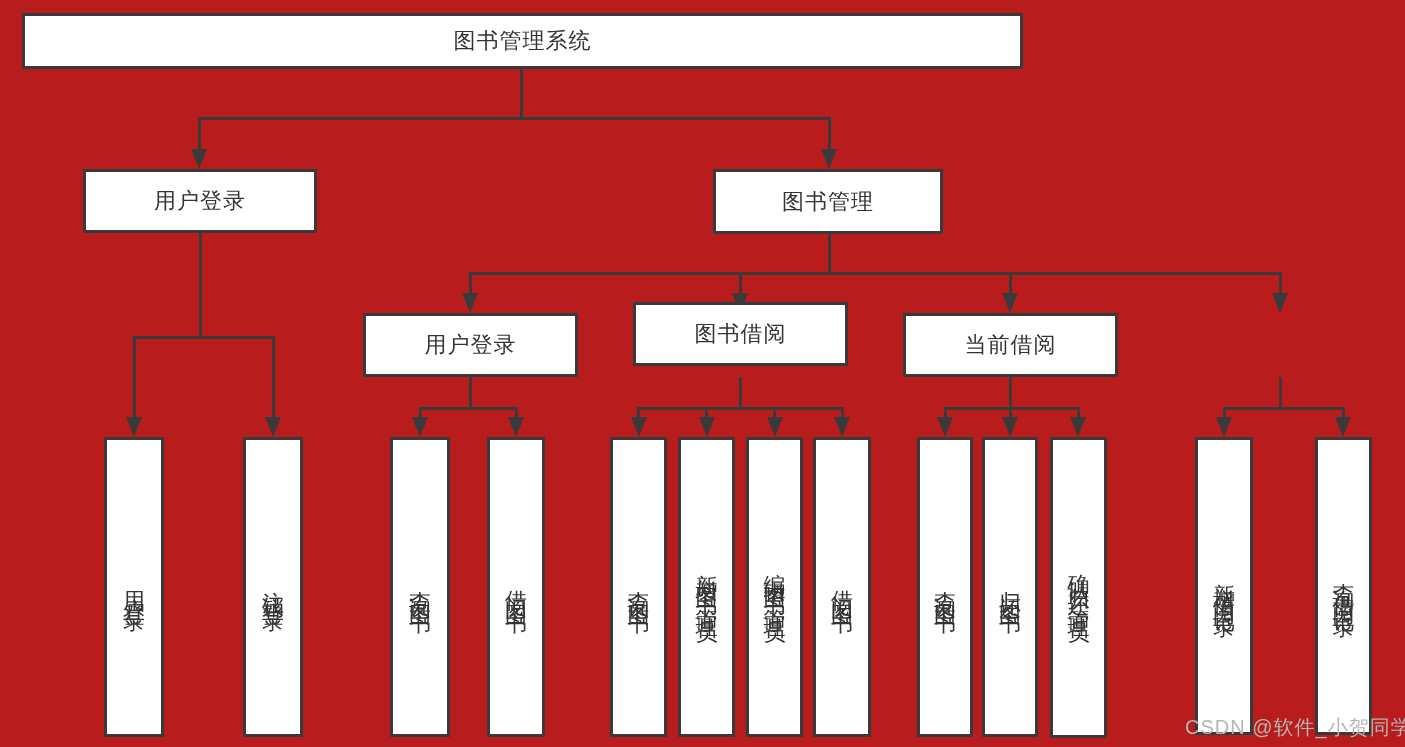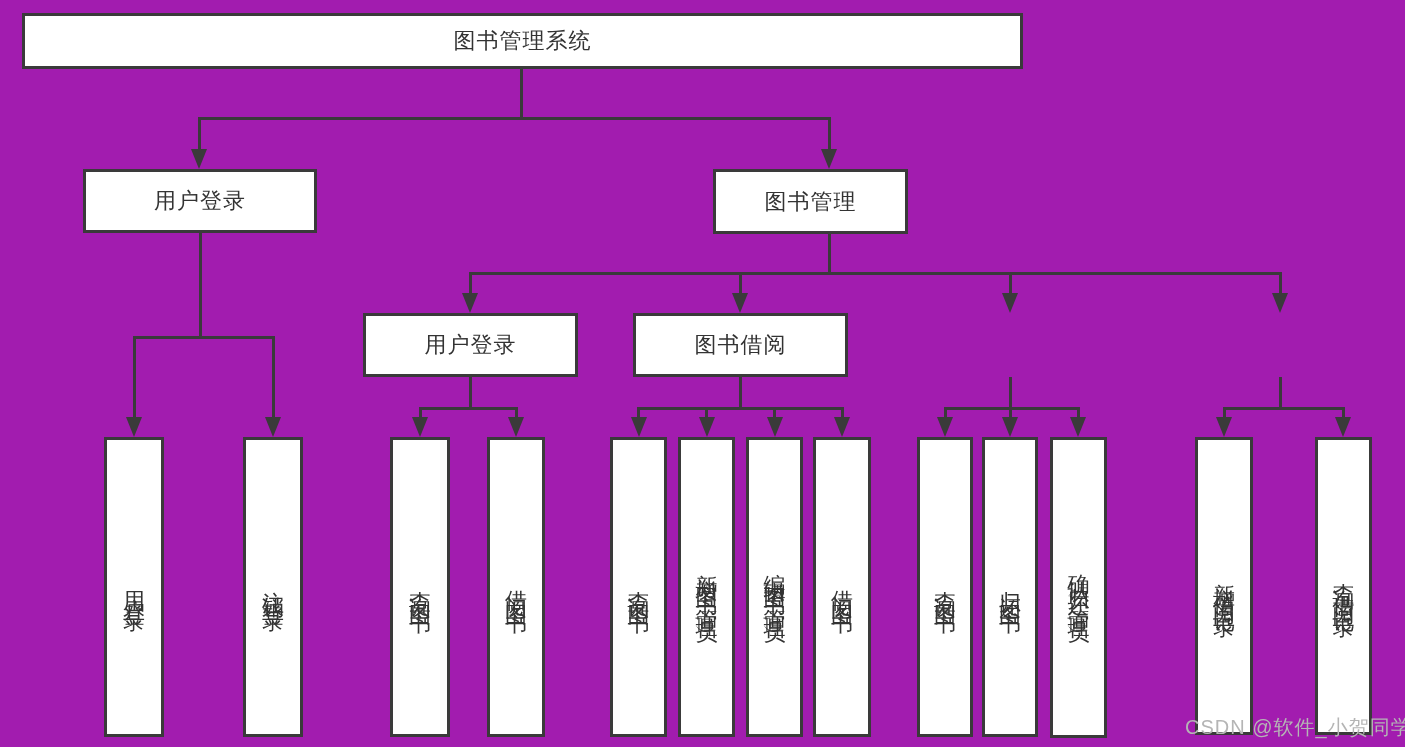--- a/index.html
+++ b/index.html
@@ -1,21 +1,21 @@
 <!DOCTYPE html>
 <html><head>
 <meta charset="utf-8">
 <style>
   * { margin: 0; padding: 0; box-sizing: border-box; }
   html, body { background: #ffffff; }
   .stage {
     position: relative;
     width: 1405px;
     height: 747px;
-    background: #a21caf;
+    background: #b91c1c;
     font-family: "Liberation Sans", sans-serif;
     overflow: hidden;
     color: #333333;
   }
   .box {
     position: absolute;
     background: #ffffff;
     border: 3px solid #3a3a3a;
     display: flex;
     align-items: center;
@@ -72,21 +72,21 @@
   <div class="line v" style="left:519.5px; top:69px; height:48px;"></div>
   <div class="line h" style="left:197.5px; top:117px; width:633px;"></div>
   <div class="line v" style="left:197.5px; top:117px; height:34px;"></div>
   <div class="line v" style="left:827.5px; top:117px; height:34px;"></div>
   <div class="arrow" style="left:191px; top:149px;"></div>
   <div class="arrow" style="left:821px; top:149px;"></div>
 
   <div class="box h-box" style="left:83px; top:169px; width:234px; height:64px;">
     <span>用户登录</span>
   </div>
-  <div class="box h-box" style="left:713px; top:169px; width:195px; height:65px;text-align:center;">
+  <div class="box h-box" style="left:713px; top:169px; width:230px; height:65px;text-align:center;">
     <span>图书管理</span>
   </div>
 
   <div class="line v" style="left:198.5px; top:233px; height:103px;"></div>
   <div class="line h" style="left:132.5px; top:336px; width:142px;"></div>
   <div class="line v" style="left:132.5px; top:336px; height:83px;"></div>
   <div class="line v" style="left:271.5px; top:336px; height:83px;"></div>
   <div class="arrow" style="left:126px; top:417px;"></div>
   <div class="arrow" style="left:265px; top:417px;"></div>
 
@@ -97,22 +97,25 @@
   <div class="line v" style="left:1008.5px; top:272px; height:23px;"></div>
   <div class="line v" style="left:1278.5px; top:272px; height:23px;"></div>
   <div class="arrow" style="left:462px; top:293px;"></div>
   <div class="arrow" style="left:732px; top:293px;"></div>
   <div class="arrow" style="left:1002px; top:293px;"></div>
   <div class="arrow" style="left:1272px; top:293px;"></div>
 
   <div class="box h-box" style="left:363px; top:313px; width:215px; height:64px;">
     <span>用户登录</span>
   </div>
-  <div class="box h-box" style="left:633px; top:313px; width:215px; height:64px;">
+  <div class="box h-box" style="left:633px; top:302px; width:215px; height:64px;">
     <span>图书借阅</span>
+  </div>
+  <div class="box h-box" style="left:903px; top:313px; width:215px; height:64px;">
+    <span>当前借阅</span>
   </div>
 
   <div class="line v" style="left:469px; top:377px; height:30px;"></div>
   <div class="line h" style="left:418.5px; top:407px; width:99px;"></div>
   <div class="line v" style="left:418.5px; top:407px; height:12px;"></div>
   <div class="line v" style="left:514.5px; top:407px; height:12px;"></div>
   <div class="arrow" style="left:412px; top:417px;"></div>
   <div class="arrow" style="left:508px; top:417px;"></div>
 
   <div class="line v" style="left:739px; top:377px; height:30px;"></div>

